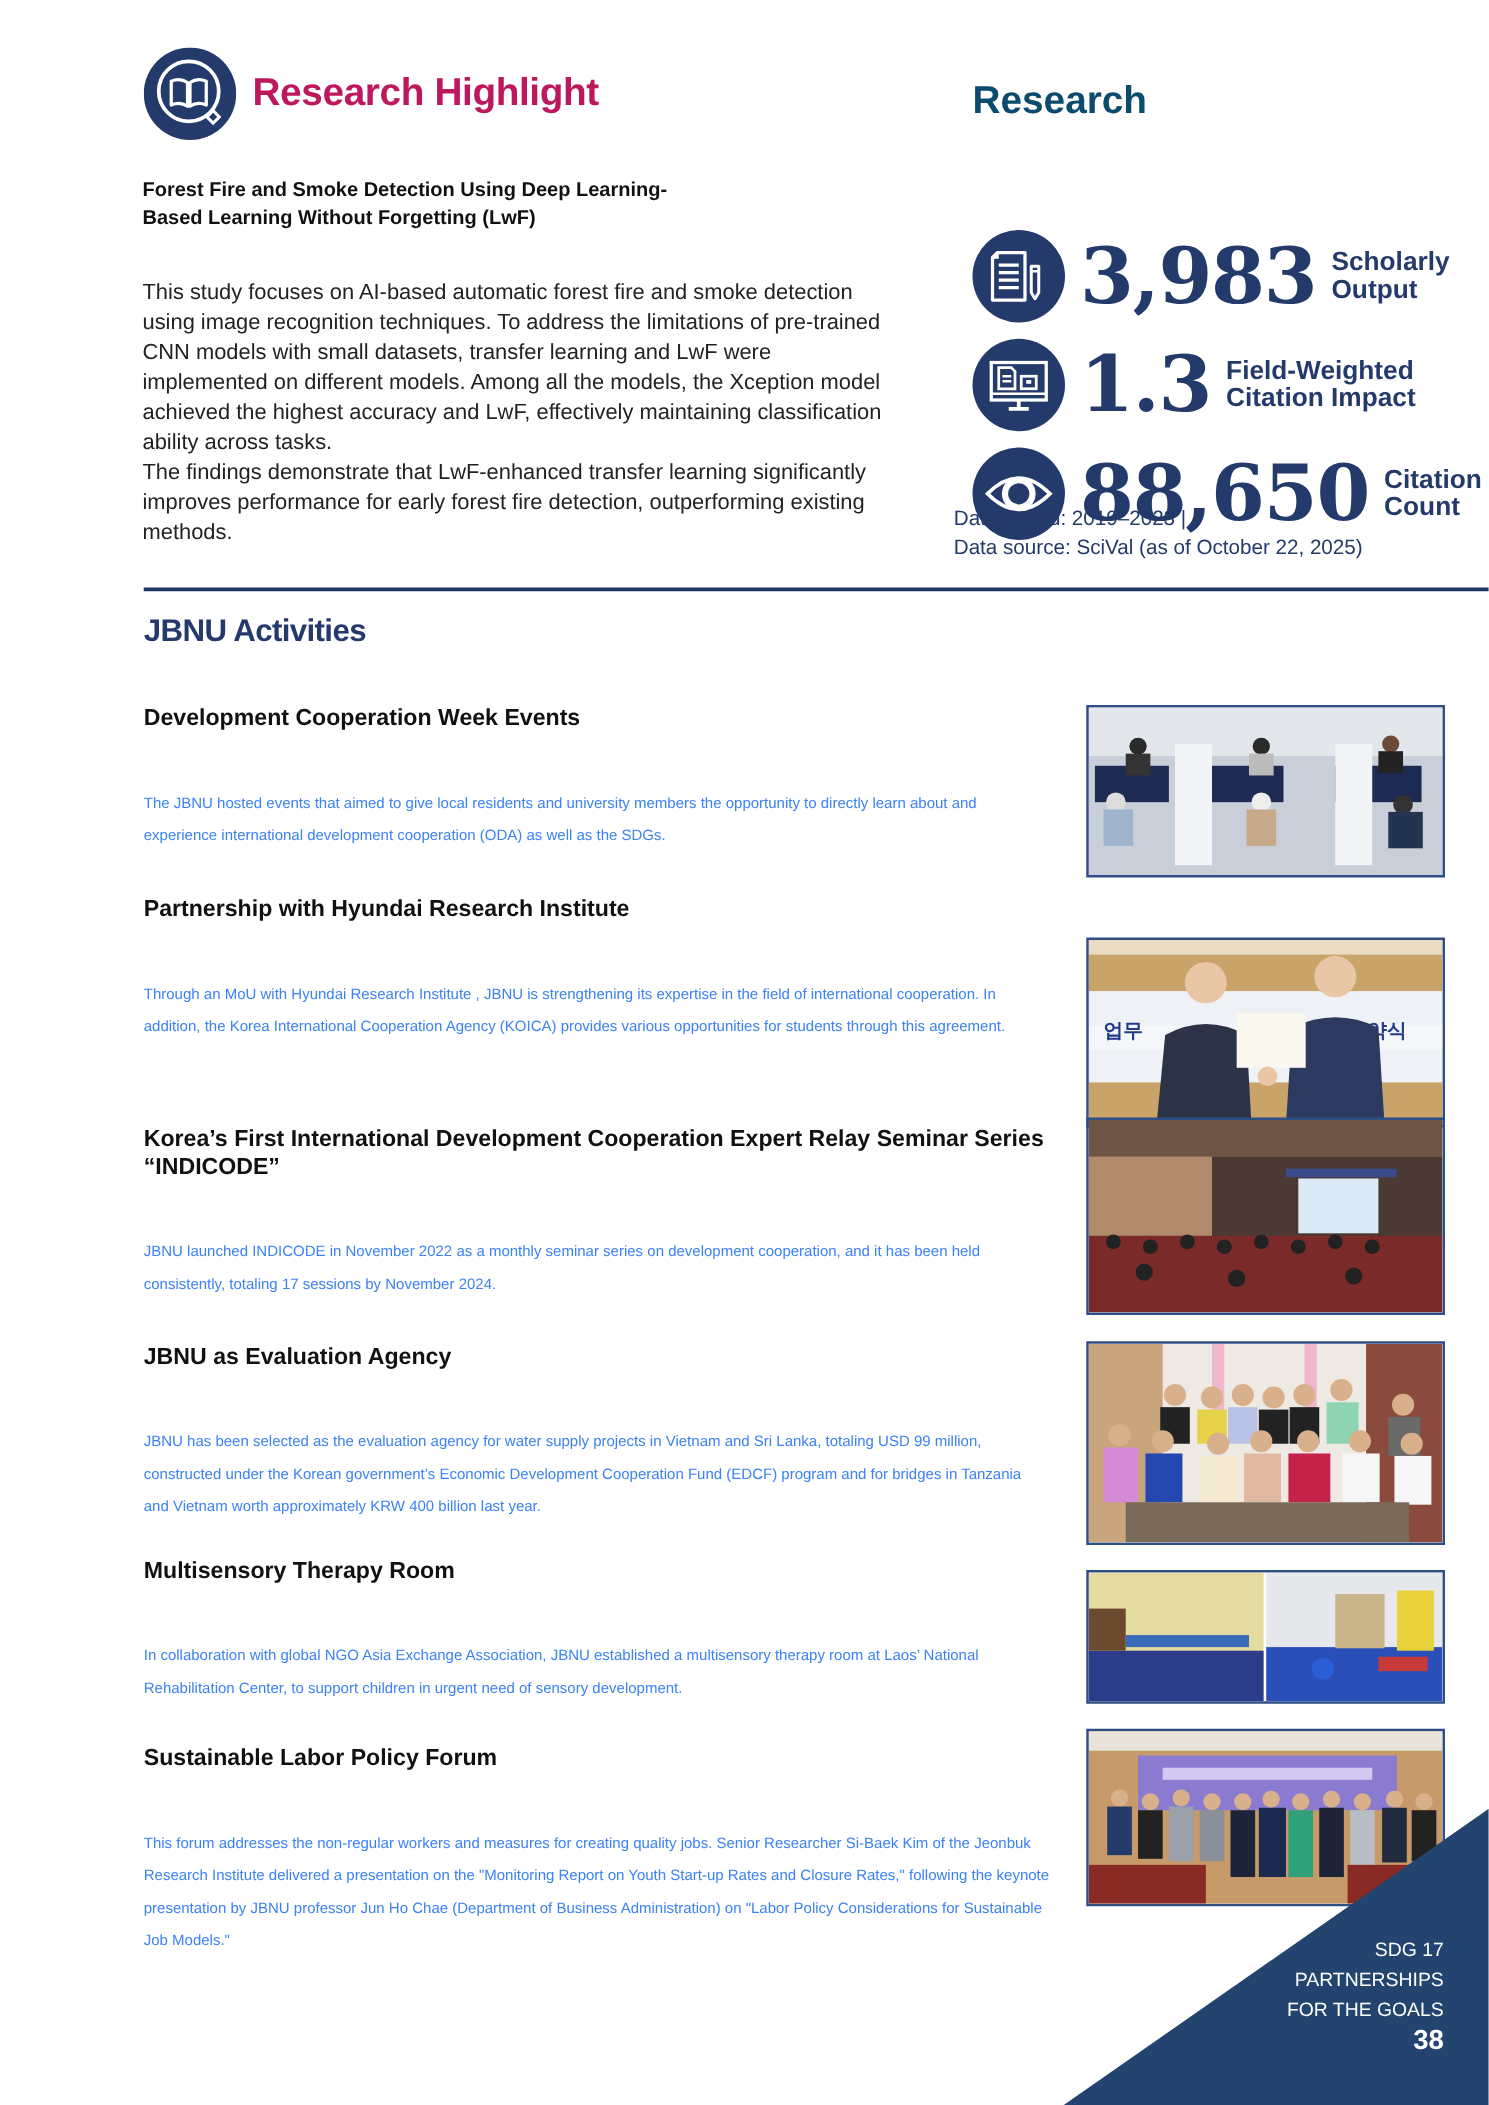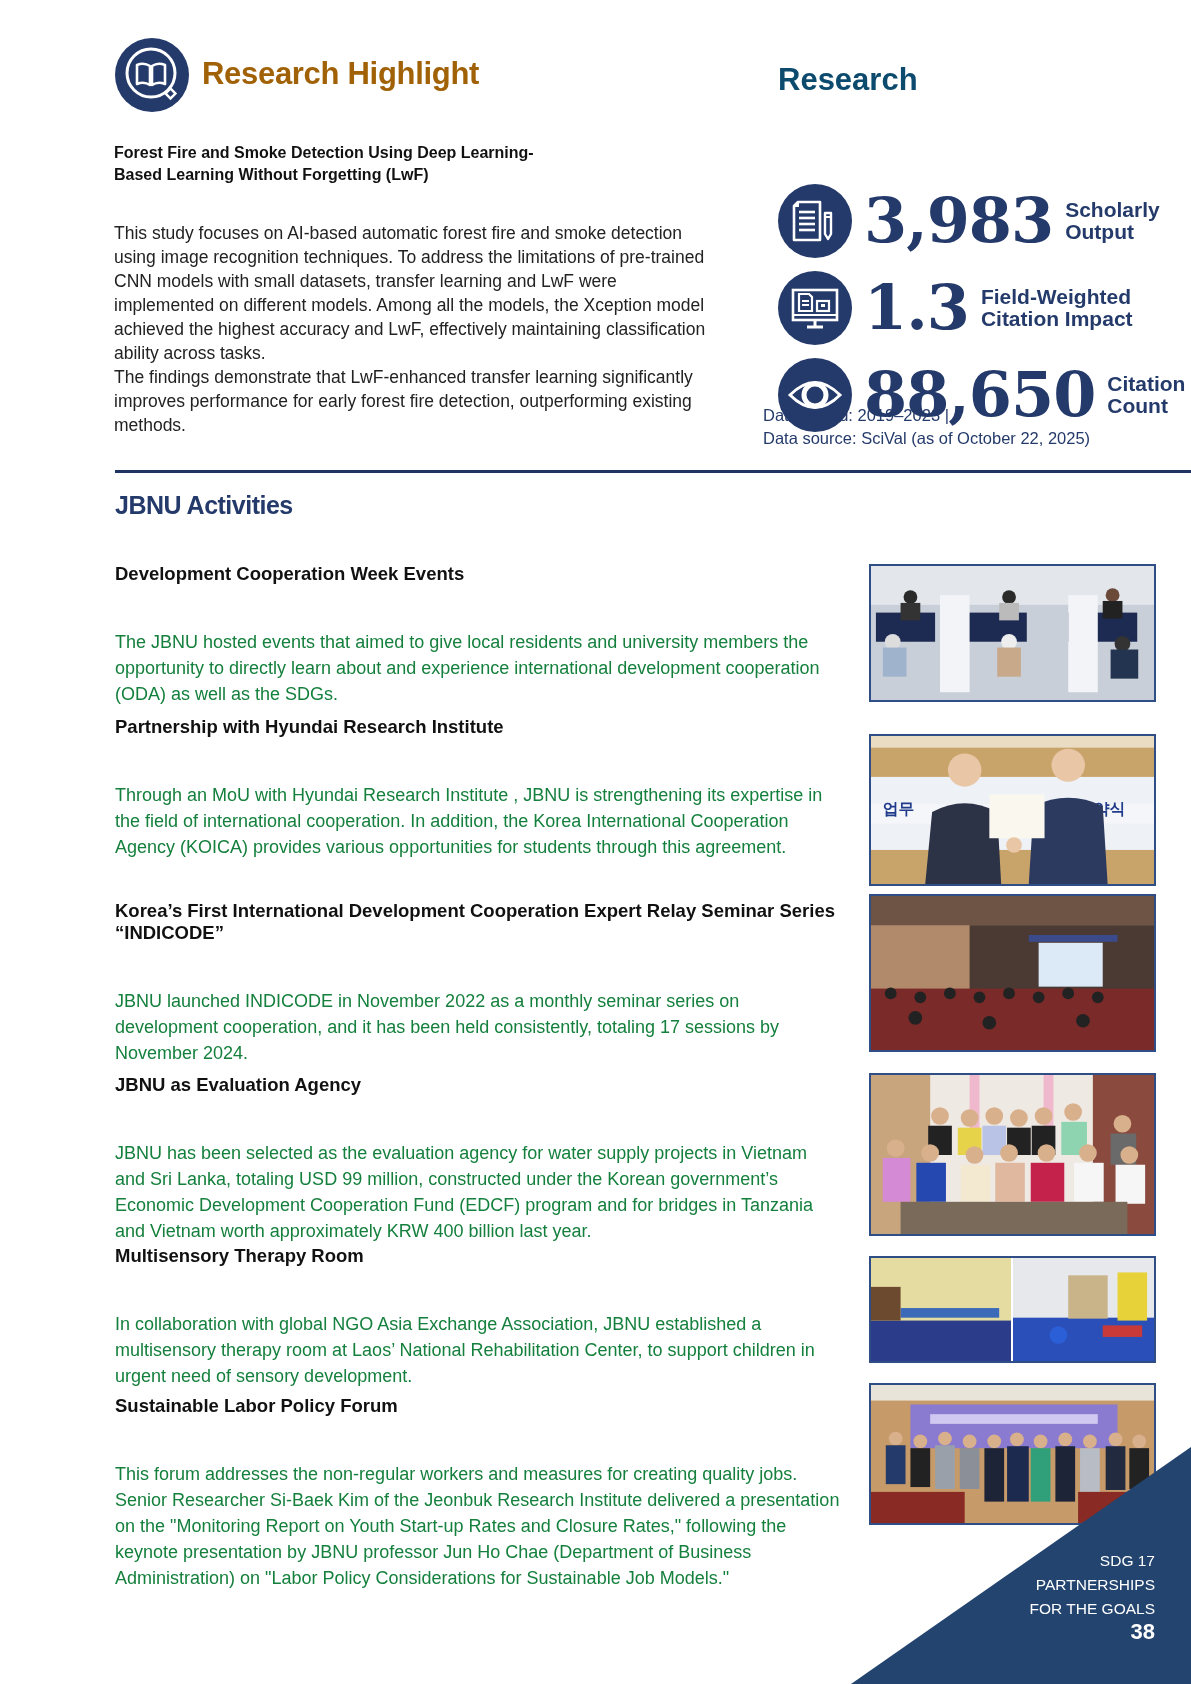--- a/index.html
+++ b/index.html
@@ -1,21 +1,21 @@
 <!DOCTYPE html>
 <html><head>
 <meta charset="utf-8">
 <style>
   * { box-sizing: border-box; margin: 0; padding: 0; }
   html, body { width: 1191px; height: 1684px; background: #ffffff; overflow: hidden; }
   body { position: relative; font-family: "Liberation Sans", "DejaVu Sans", sans-serif; color: #1a1a1a; }
 
   
   .rh-icon { position: absolute; left: 115px; top: 38px; width: 74px; height: 74px; }
-  .rh-title { position: absolute; left: 202px; top: 56px; font-size: 31px; font-weight: bold; color: #a16207; letter-spacing: -0.3px; }
+  .rh-title { position: absolute; left: 202px; top: 56px; font-size: 31px; font-weight: bold; color: #be185d; letter-spacing: -0.3px; }
 
   .paper-title { position: absolute; left: 114px; top: 142px; width: 440px; font-size: 16px; font-weight: bold; line-height: 22px; color: #111; }
   .paper-body { position: absolute; left: 114px; top: 221px; width: 600px; font-size: 17.5px; line-height: 24px; color: #222; white-space: pre-line; }
 
   
   .res-title { position: absolute; left: 778px; top: 62px; font-size: 31px; font-weight: bold; color: #0c4a6e; }
   .metric { position: absolute; left: 778px; display: flex; align-items: center; margin-top: 47px; }
   .metric .circle { width: 74px; height: 74px; border-radius: 50%; background: #243a6b; display: flex; align-items: center; justify-content: center; flex-shrink: 0; }
   .metric .value { font-family: "DejaVu Serif", "Liberation Serif", serif; font-weight: bold; color: #243a6b; font-size: 62px; margin-left: 12px; letter-spacing: -1px; line-height: 1; }
   .metric .label { font-size: 21px; line-height: 22px; color: #243a6b; margin-left: 12px; font-weight: bold; }
@@ -24,21 +24,21 @@
   .m3 { top: 311px; }
 
   .data-note { position: absolute; left: 763px; top: 404px; font-size: 16.5px; line-height: 23px; color: #243a6b; }
 
   .divider { position: absolute; left: 115px; right: 0; top: 470px; height: 3px; background: #1f3561; }
 
   .act-title { position: absolute; left: 115px; top: 491px; font-size: 25px; font-weight: bold; color: #243a6b; letter-spacing: -0.5px; }
 
   .act { position: absolute; left: 115px; width: 725px; }
   .act h3 { font-size: 18.5px; font-weight: bold; line-height: 22px; color: #111; margin-bottom: 3px; }
-  .act p { font-size: 18px; line-height: 26px; color: #15803d; margin-top: 44px; }
+  .act p { font-size: 12px; line-height: 26px; color: #3b82f6; margin-top: 44px; }
 
   .photo { position: absolute; left: 869px; width: 287px; border: 2px solid #2f4e86; overflow: hidden; }
   .photo svg { display: block; width: 100%; height: 100%; }
 
   
   .corner { position: absolute; right: 0; bottom: 0; width: 0; height: 0; border-left: 340px solid transparent; border-bottom: 237px solid #23446f; }
   .sdg { position: absolute; right: 36px; top: 1549px; text-align: right; color: #ffffff; font-size: 15.5px; line-height: 24px; }
   .page-num { position: absolute; right: 36px; top: 1619px; color: #ffffff; font-size: 22px; font-weight: bold; }
 </style>
 </head>
@@ -150,21 +150,21 @@
       <rect x="128" y="84" width="24" height="30" fill="#c8a98a"></rect>
     <circle cx="255" cy="80" r="8" fill="#333"></circle>
       <rect x="243" y="86" width="28" height="30" fill="#22344f"></rect>
   </svg>
 </div>
 
 <div class="act" style="top:716px;">
   <h3>Partnership with Hyundai Research Institute</h3>
   <p>Through an MoU with Hyundai Research Institute , JBNU is strengthening its expertise in the field of international cooperation. In addition, the Korea International Cooperation Agency (KOICA) provides various opportunities for students through this agreement.</p>
 </div>
-<div class="photo" style="top:734px; height:152px;">
+<div class="photo" style="top:750px; height:152px;">
   <svg viewBox="0 0 287 152" preserveAspectRatio="none">
     <rect width="287" height="152" fill="#c9a46a"></rect>
     <rect x="0" y="0" width="287" height="12" fill="#e9dcc2"></rect>
     <rect x="0" y="42" width="287" height="75" fill="#eef2f7"></rect>
     <rect x="0" y="70" width="287" height="20" fill="#f4f6fa"></rect>
     <text x="12" y="80" font-size="16" font-weight="bold" fill="#1f3b8a" font-family="DejaVu Sans, sans-serif">업무</text>
     <text x="210" y="80" font-size="16" font-weight="bold" fill="#1f3b8a" font-family="DejaVu Sans, sans-serif">협약식</text>
     <circle cx="95" cy="35" r="17" fill="#e8c6a6"></circle>
     <path d="M55 152 L62 78 Q95 60 128 78 L132 152 Z" fill="#2c3346"></path>
     <circle cx="200" cy="30" r="17" fill="#e8c6a6"></circle>

